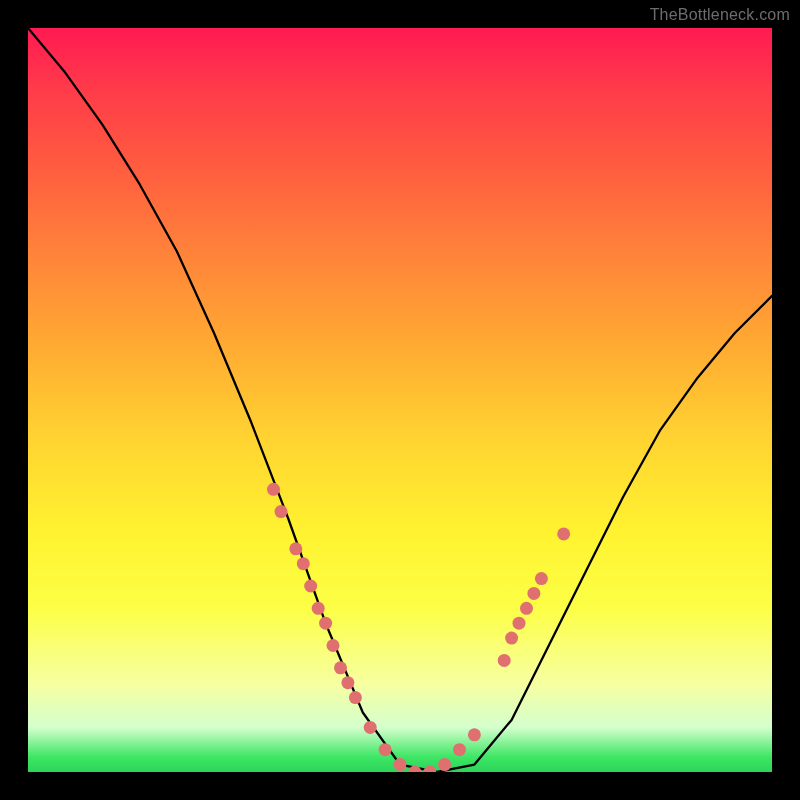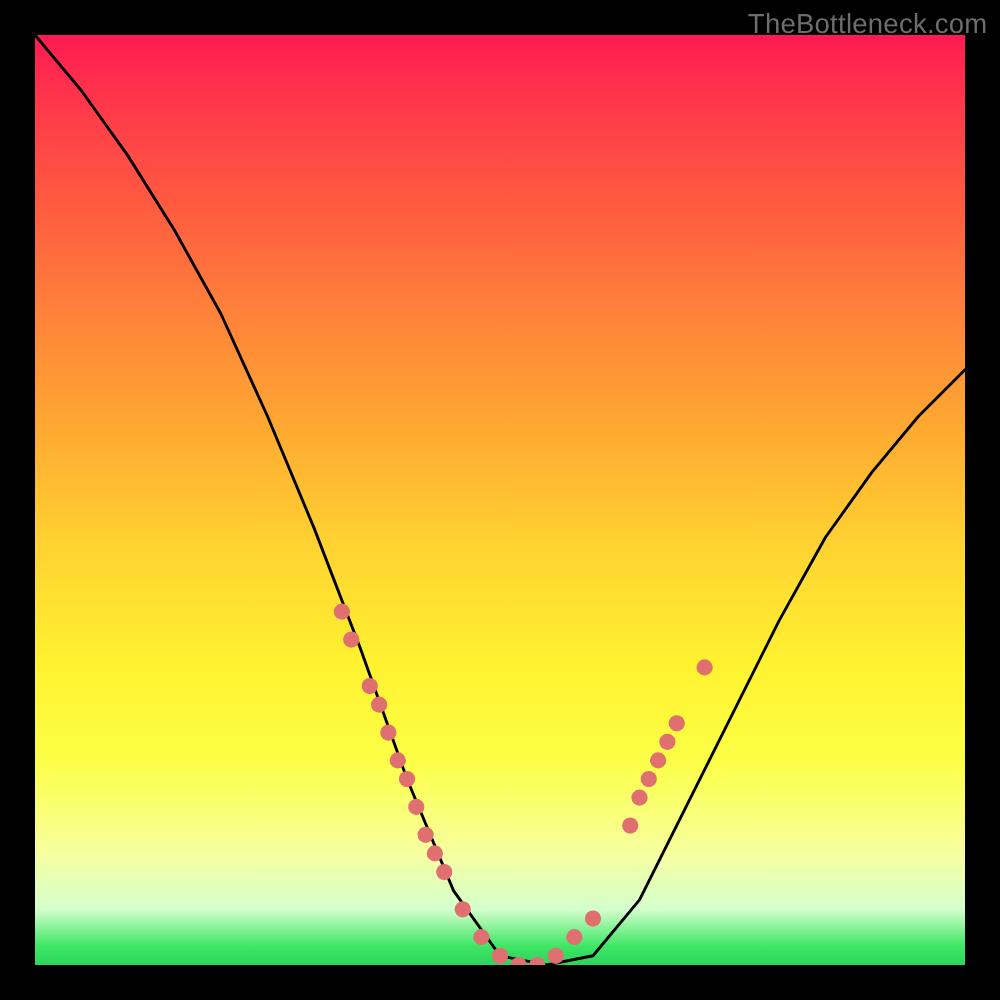--- a/index.html
+++ b/index.html
@@ -37,21 +37,21 @@
       #f7ffa0 88%,
       #d4ffcd 94%,
       #3de664 98%,
       #2cd45b 100%);
   }
   .watermark {
     position: absolute;
     top: 6px;
     right: 10px;
     color: #6d6d6d;
-    font-size: 22px;
+    font-size: 16px;
     font-weight: 500;
     letter-spacing: 0.2px;
     z-index: 10;
   }
   svg.curve {
     position: absolute;
     top: 0;
     left: 0;
   }
 </style>

